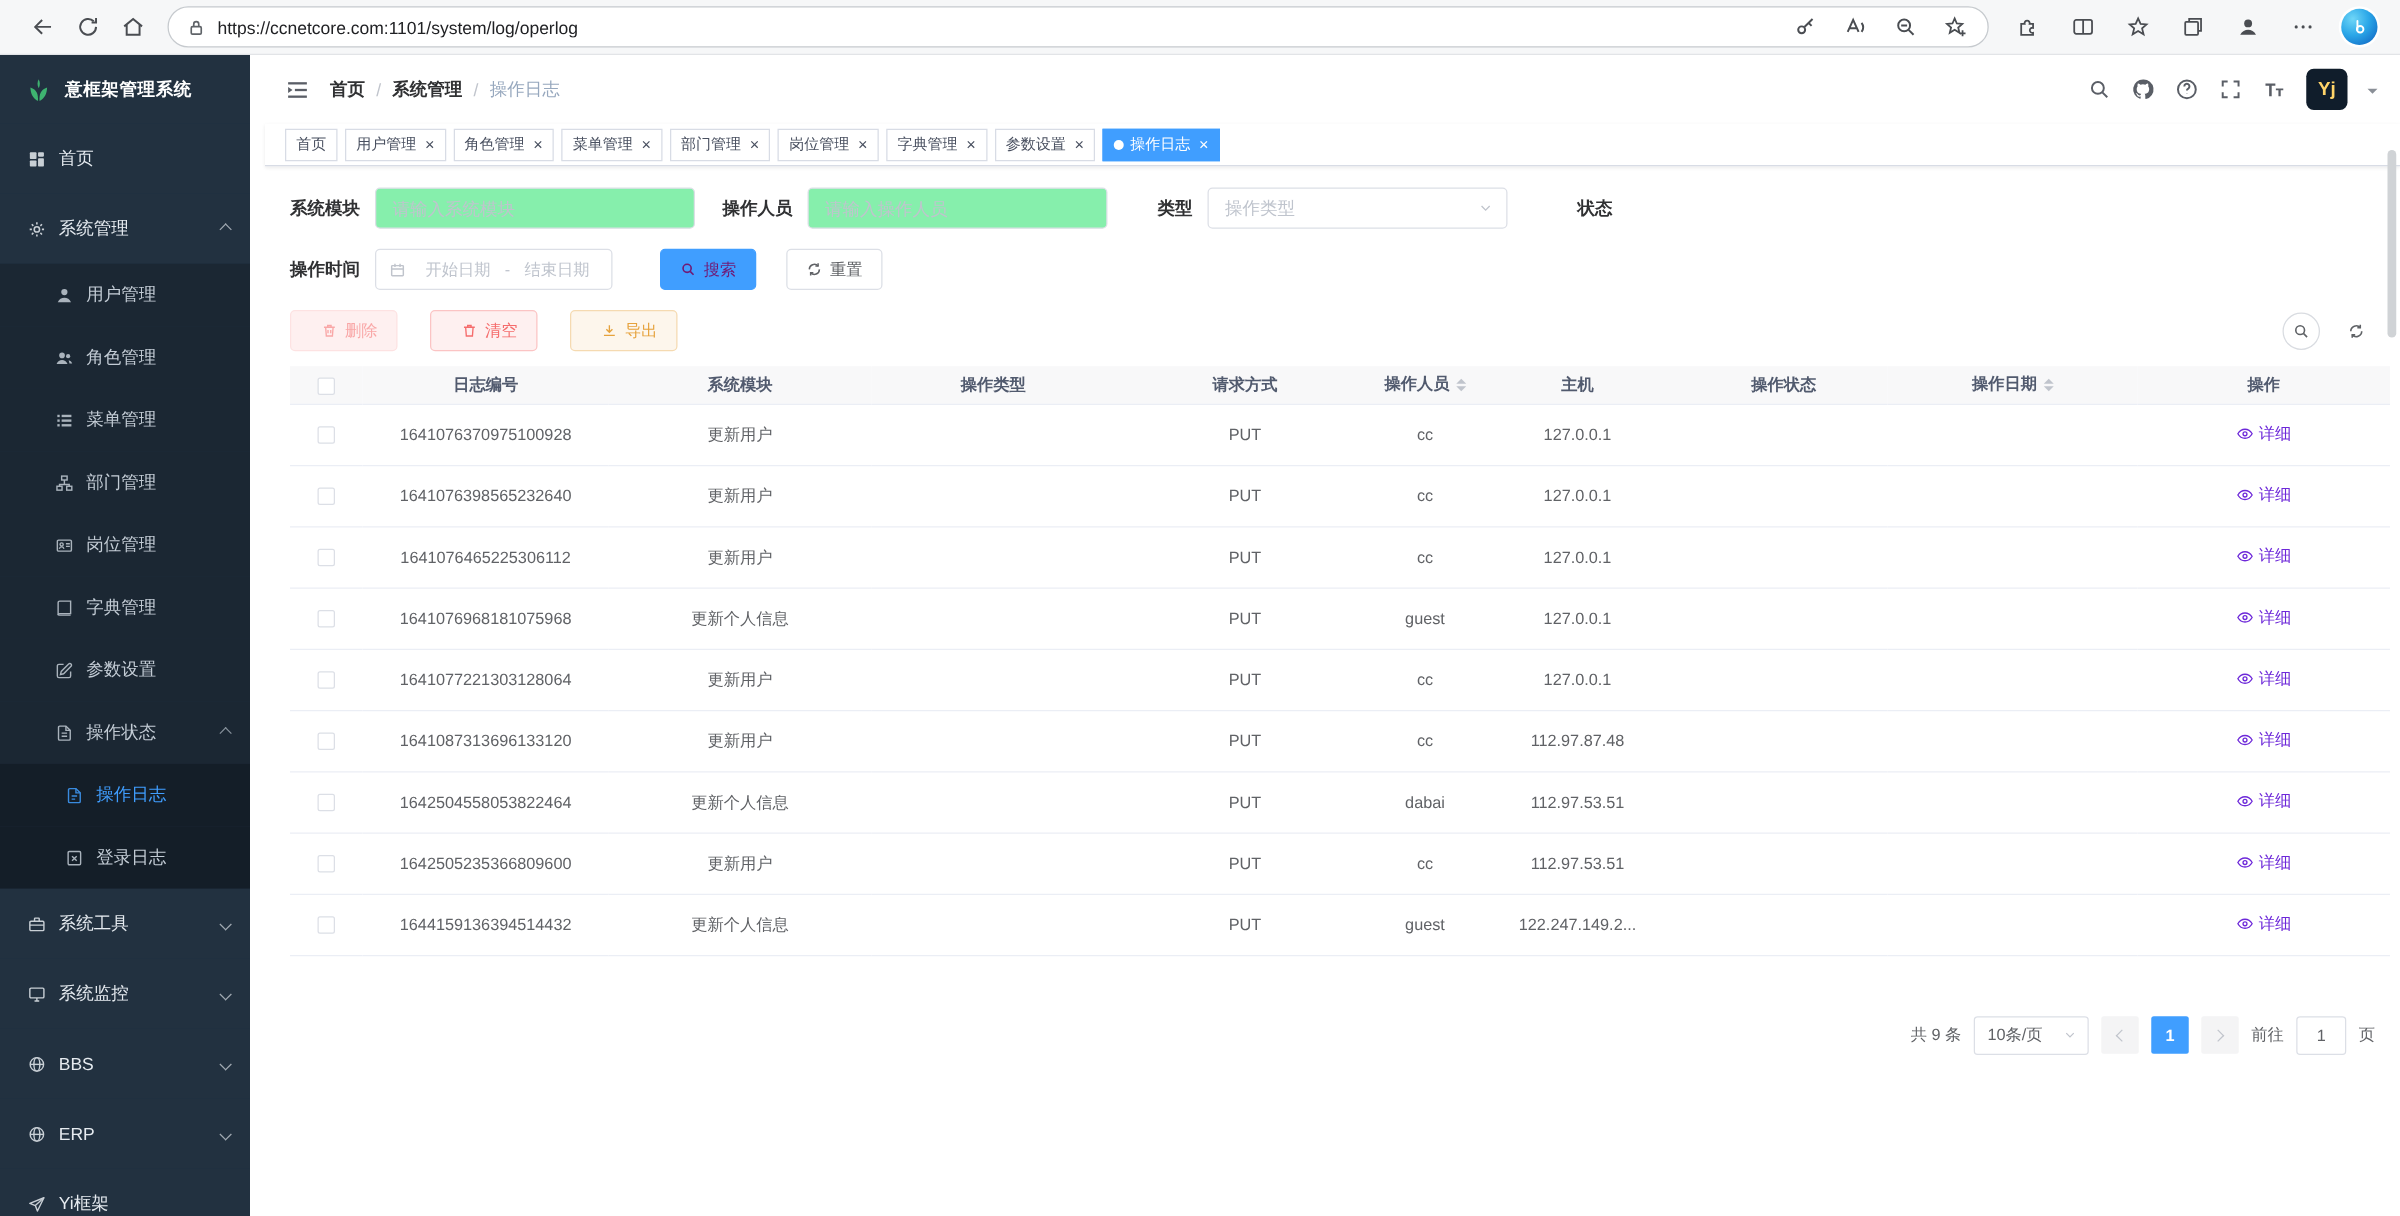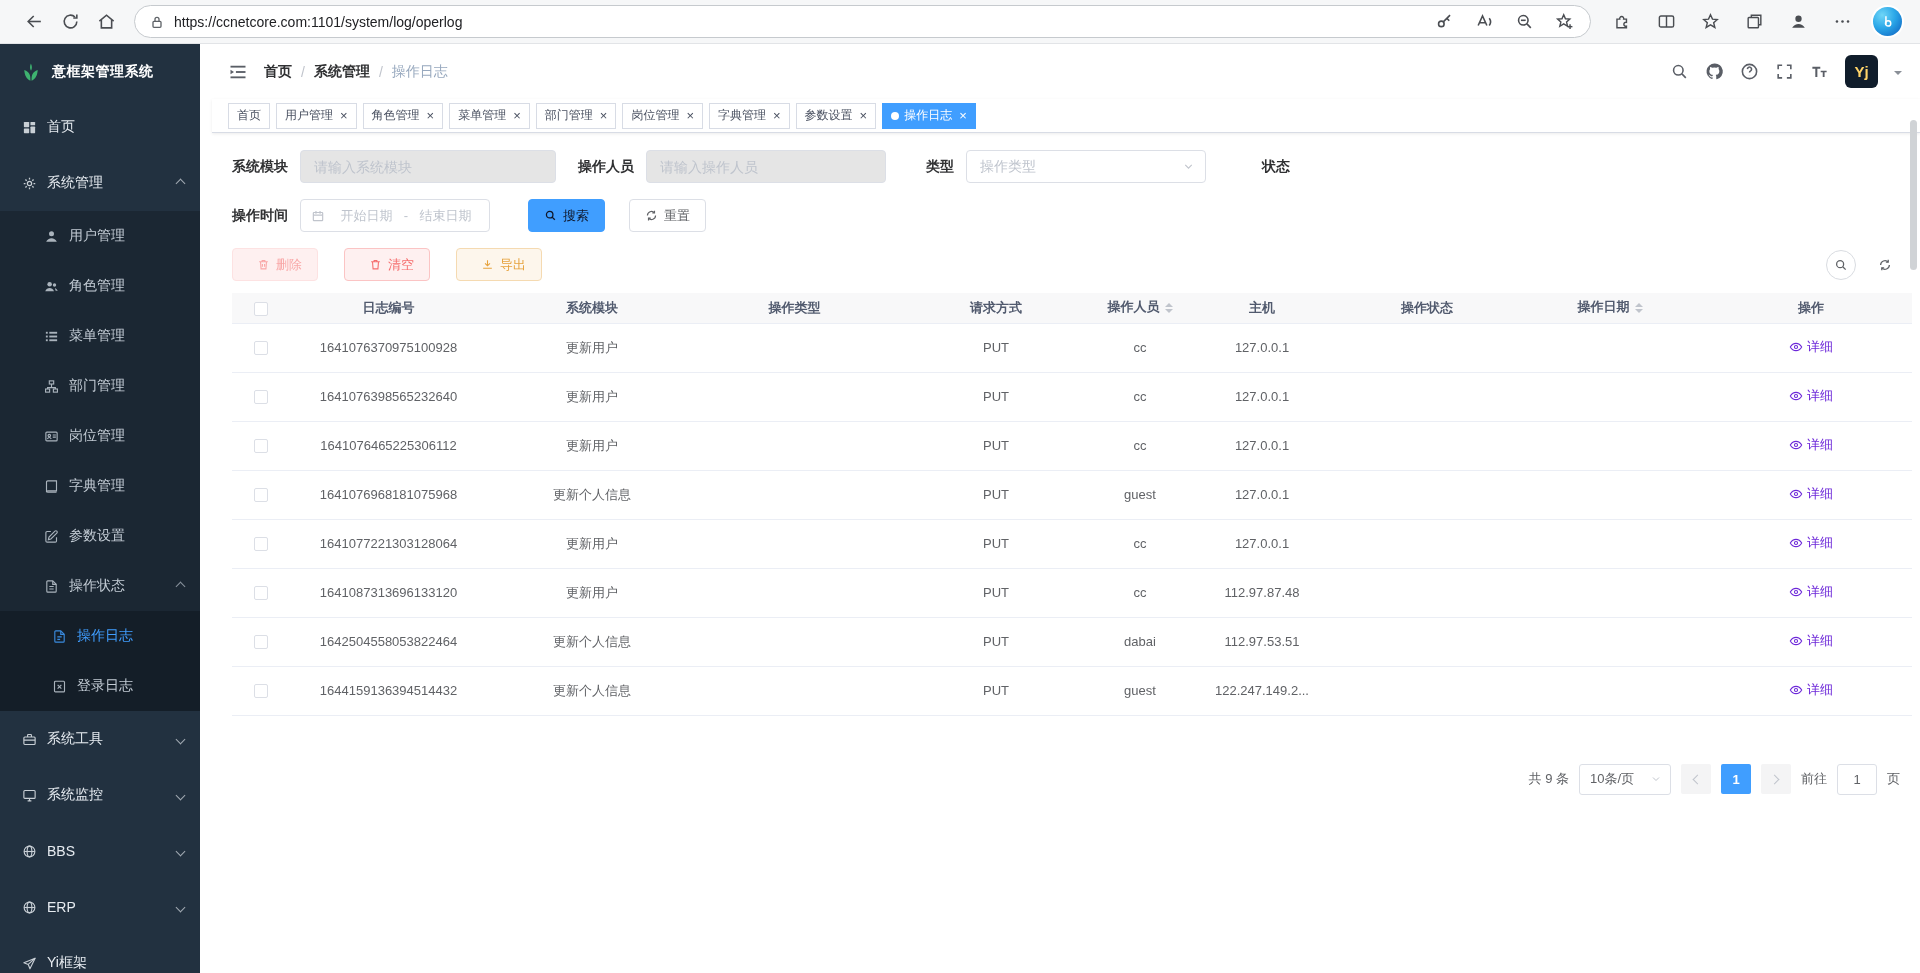--- a/index.html
+++ b/index.html
@@ -60,37 +60,37 @@
 .tag{height:26px;display:inline-flex;align-items:center;gap:5px;padding:0 8px;border:1px solid #d8dce5;color:#495060;font-size:12px;background:#fff;cursor:pointer;white-space:nowrap;}
 .tag.active{background:#409eff;color:#fff;border-color:#409eff;}
 .tag .dot{width:8px;height:8px;border-radius:50%;background:#fff;display:inline-block;}
 .tag .tclose{font-style:normal;font-size:13px;line-height:1;margin-left:2px;}
 
 
 .content{flex:1;padding:17px 20px 0;overflow:hidden;}
 .filter-row{display:flex;align-items:center;height:33px;margin-bottom:16px;}
 .fgroup{display:flex;align-items:center;}
 .f-label{font-size:14px;font-weight:700;color:#303133;margin-right:12px;white-space:nowrap;}
-.f-input{width:256px;height:33px;border:1px solid #dcdfe6;border-radius:4px;padding:0 13px;font-size:14px;color:#606266;outline:none;font-family:inherit;background:#e5e5e5;}
+.f-input{width:256px;height:33px;border:1px solid #dcdfe6;border-radius:4px;padding:0 13px;font-size:14px;color:#606266;outline:none;font-family:inherit;background:#86efac;}
 .f-input::placeholder{color:#bfc4cd;}
 .f-input.w240{width:240px;}
 .f-select{width:240px;height:33px;border:1px solid #dcdfe6;border-radius:4px;display:flex;align-items:center;padding:0 10px 0 13px;cursor:pointer;background:#fff;}
 .f-select .ph{font-size:14px;color:#bfc4cd;flex:1;}
 .f-select svg{width:13px;height:13px;color:#c0c4cc;}
 .daterange{width:190px;height:33px;border:1px solid #dcdfe6;border-radius:4px;display:flex;align-items:center;padding:0 10px;cursor:pointer;background:#fff;}
 .daterange .cal{display:flex;color:#c0c4cc;margin-right:8px;}
 .daterange .cal svg{width:14px;height:14px;}
 .daterange .ph{font-size:13px;color:#bfc4cd;flex:1;text-align:center;}
 .daterange .sep{font-size:13px;color:#bfc4cd;padding:0 4px;}
 .mr22{margin-right:22px;}.mr40{margin-right:40px;}.mr56{margin-right:56px;}.mr38{margin-right:38px;}.mr24{margin-right:24px;}
 
 
 .btn{height:33px;border-radius:4px;display:inline-flex;align-items:center;gap:6px;padding:0 15px;font-size:13px;cursor:pointer;border:1px solid #dcdfe6;background:#fff;color:#606266;font-family:inherit;}
 .btn svg{width:13px;height:13px;}
-.btn-primary{background:#409eff;border-color:#409eff;color:#0f172a;}
+.btn-primary{background:#409eff;border-color:#409eff;color:#701a75;}
 .btn-del{background:#fef0f0;border-color:#fde2e2;color:#f9a7a7;cursor:not-allowed;}
 .btn-clear{background:#fef0f0;border-color:#fbc4c4;color:#f56c6c;}
 .btn-export{background:#fdf6ec;border-color:#f5dab1;color:#e6a23c;}
 .toolbar{display:flex;align-items:center;margin-bottom:12px;}
 .toolbar .btn{margin-right:26px;padding-left:24px;}
 .tool-right{margin-left:auto;display:flex;align-items:center;gap:14px;}
 .circle-btn{width:30px;height:30px;border-radius:50%;border:1px solid #d9dce1;background:#fff;display:flex;align-items:center;justify-content:center;color:#5f6266;cursor:pointer;}
 .circle-btn.plain{border-color:transparent;}
 .circle-btn svg{width:14px;height:14px;}
 
@@ -762,38 +762,58 @@
                     <svg viewBox="0 0 24 24" fill="none" stroke="currentColor" stroke-width="1.8">
                       <path d="M2.2 12S5.8 5.8 12 5.8 21.8 12 21.8 12 18.2 18.2 12 18.2 2.2 12 2.2 12z"></path>
                       <circle cx="12" cy="12" r="2.7"></circle>
                     </svg>
                   </span>
                   <span>详细</span>
                 </a></td>
             </tr>
             <tr>
               <td><span class="checkbox"></span></td>
-              <td>1644159136394514432</td>
-              <td>更新个人信息</td>
+              <td>1642505235366809600</td>
+              <td>更新用户</td>
               <td></td>
               <td>PUT</td>
-              <td>guest</td>
-              <td>122.247.149.2...</td>
+              <td>cc</td>
+              <td>112.97.53.51</td>
               <td></td>
               <td></td>
               <td><a class="detail">
                   <span>
                     <svg viewBox="0 0 24 24" fill="none" stroke="currentColor" stroke-width="1.8">
                       <path d="M2.2 12S5.8 5.8 12 5.8 21.8 12 21.8 12 18.2 18.2 12 18.2 2.2 12 2.2 12z"></path>
                       <circle cx="12" cy="12" r="2.7"></circle>
                     </svg>
                   </span>
                   <span>详细</span>
                 </a></td>
             </tr>
+            <tr>
+              <td><span class="checkbox"></span></td>
+              <td>1644159136394514432</td>
+              <td>更新个人信息</td>
+              <td></td>
+              <td>PUT</td>
+              <td>guest</td>
+              <td>122.247.149.2...</td>
+              <td></td>
+              <td></td>
+              <td><a class="detail">
+                  <span>
+                    <svg viewBox="0 0 24 24" fill="none" stroke="currentColor" stroke-width="1.8">
+                      <path d="M2.2 12S5.8 5.8 12 5.8 21.8 12 21.8 12 18.2 18.2 12 18.2 2.2 12 2.2 12z"></path>
+                      <circle cx="12" cy="12" r="2.7"></circle>
+                    </svg>
+                  </span>
+                  <span>详细</span>
+                </a></td>
+            </tr>
           </tbody>
       </table>
 
       <div class="pagination">
         <span>共 9 条</span>
         <div class="size-select">
           <span class="ph">10条/页</span>
           <svg viewBox="0 0 24 24" fill="none" stroke="currentColor" stroke-width="2">
               <polyline points="6 9 12 15 18 9"></polyline>
             </svg>

